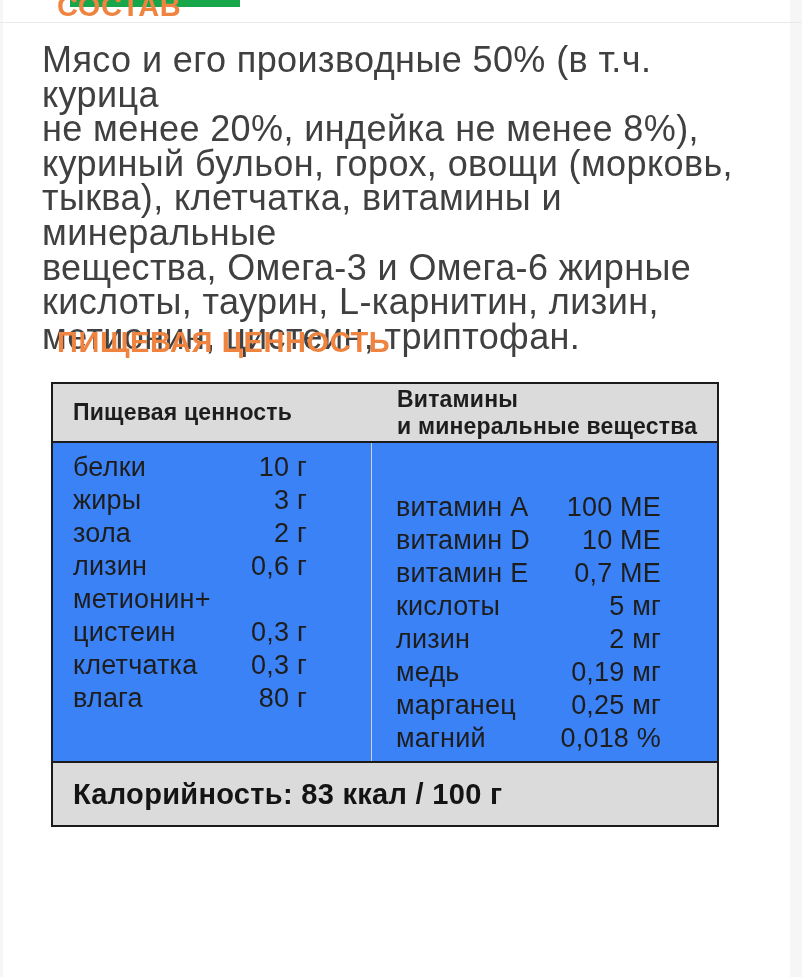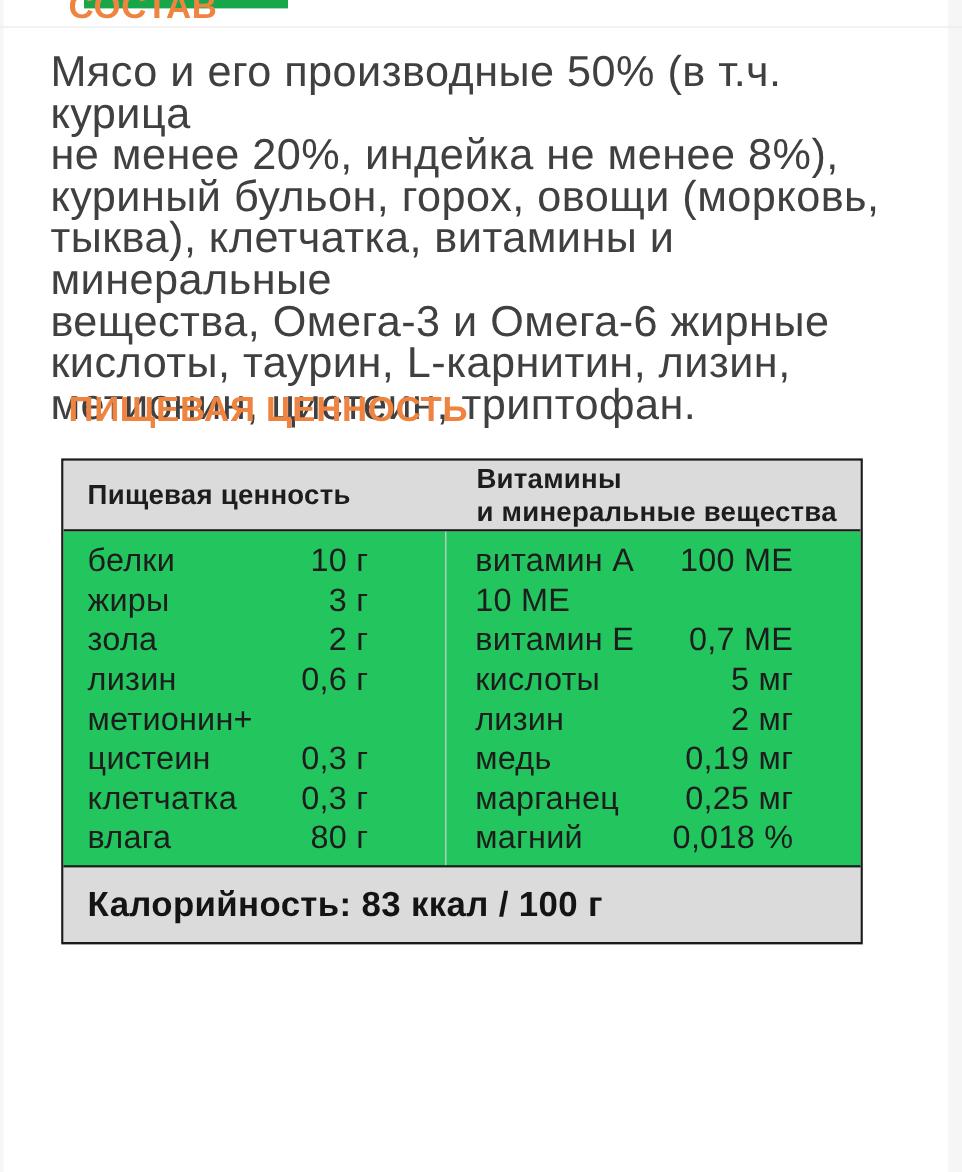--- a/index.html
+++ b/index.html
@@ -62,26 +62,26 @@
   .th {
     font-size: 23px; font-weight: 700;
     letter-spacing: 0.2px;
     display: flex; flex-direction: column; justify-content: center;
   }
   .th-col1 { width: 319px; padding-left: 20px; box-sizing: border-box; }
   .th-col2 { flex: 1; padding-left: 25px; box-sizing: border-box;
              white-space: pre-line; line-height: 27px; }
   .tbody {
     display: flex;
-    background: #22c55e;
+    background: #3b82f6;
     border-bottom: 2px solid #1b1b1b;
   }
   .col { box-sizing: border-box; padding: 8px 0 6px 0; }
   .col-left  { width: 319px; border-right: 1px solid #cfcfcf; }
-  .col-right { flex: 1; }
+  .col-right { flex: 1; margin-top: 40px; }
   .nutrient-row {
     display: flex; justify-content: space-between;
     font-size: 27px; line-height: 33px;
     letter-spacing: 0.2px;
   }
   .col-left  .nutrient-row { padding: 0 64px 0 20px; }
   .col-right .nutrient-row { padding: 0 56px 0 24px; }
   .nutrient-value { text-align: left; white-space: nowrap; }
   .tfoot {
     background: #dbdbdb;
@@ -162,20 +162,21 @@
           <span class="nutrient-value">80 г</span>
         </div>
       </div>
 
       <div class="col col-right">
         <div class="nutrient-row">
           <span class="nutrient-label">витамин A</span>
           <span class="nutrient-value">100 МЕ</span>
         </div>
         <div class="nutrient-row">
+          <span class="nutrient-label">витамин D</span>
           <span class="nutrient-value">10 МЕ</span>
         </div>
         <div class="nutrient-row">
           <span class="nutrient-label">витамин E</span>
           <span class="nutrient-value">0,7 МЕ</span>
         </div>
         <div class="nutrient-row">
           <span class="nutrient-label">кислоты</span>
           <span class="nutrient-value">5 мг</span>
         </div>

